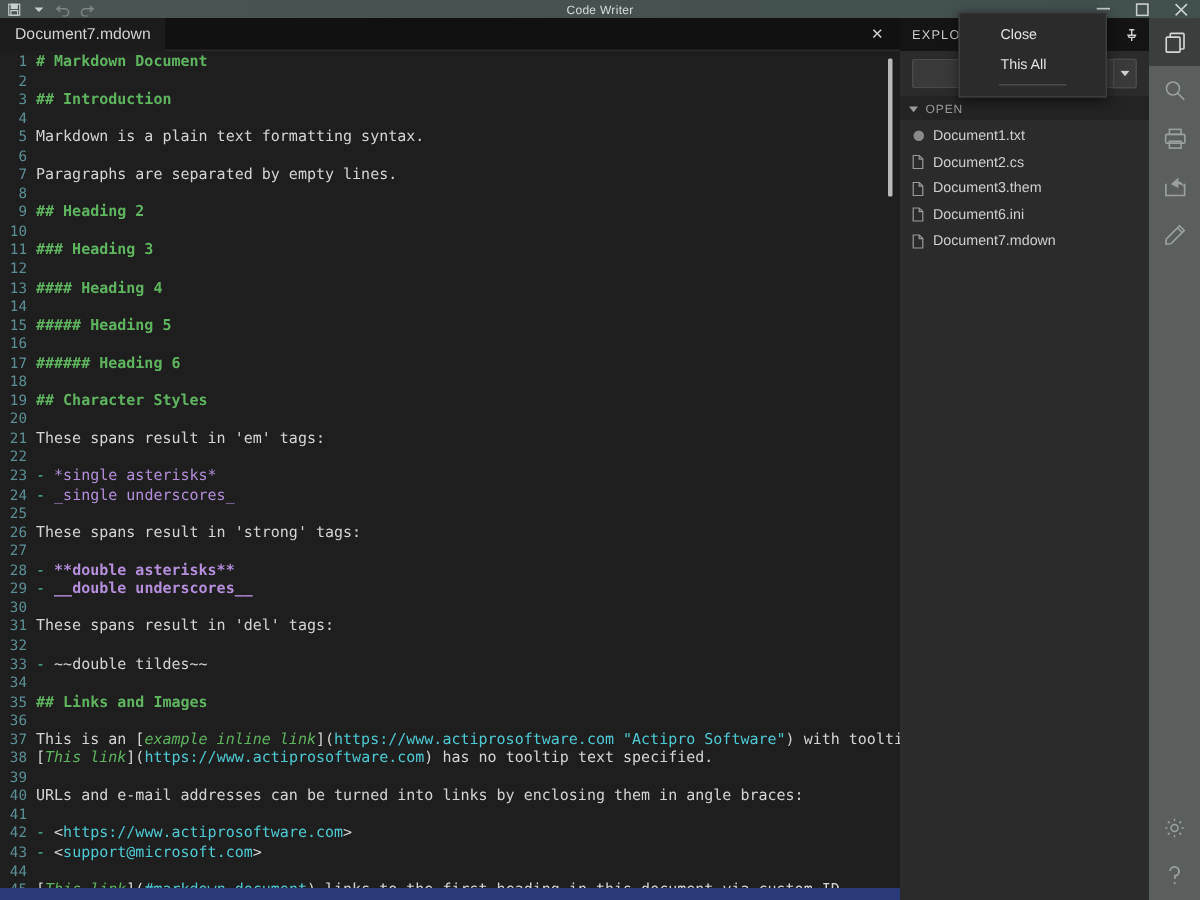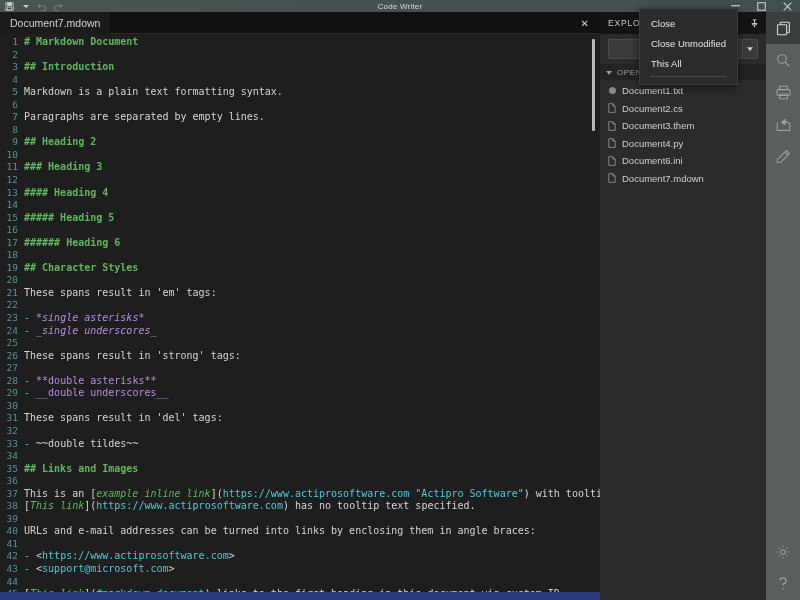--- a/index.html
+++ b/index.html
@@ -130,22 +130,22 @@
     text-align: right;
     color: #5b8f96;
     padding-right: 6px;
     font-size: 9.5px;
     user-select: none;
   }
   .ln-tx { color: #d4d4d4; }
 
   .t-head { color: #5fb55f; font-weight: bold; }
   .t-plain { color: #d4d4d4; text-align: right; }
-  .t-em { color: #b58edc; font-style: italic; }
-  .t-strong { color: #b58edc; font-weight: normal; }
+  .t-em { color: #b58edc; }
+  .t-strong { color: #b58edc; font-weight: bold; }
   .t-del { color: #d4d4d4; }
   .t-bullet { color: #4ec9b0; }
   .t-linktext { color: #5fb55f; font-style: italic; }
   .t-url { color: #4ec9d4; }
 
   .cursor-line {
     position: absolute;
     left: 0; right: 0;
     bottom: 0;
     height: 8px;
@@ -272,21 +272,21 @@
 
   
   .ctxmenu {
     position: absolute;
     top: 8px;
     left: 639px;
     width: 99px;
     background: #2b2b2b;
     border: 1px solid #3d3d3d;
     box-shadow: 0 2px 8px rgba(0,0,0,0.55);
-    padding: 4px 0;
+    padding: 4px 16px;
     z-index: 50;
   }
   .ctx-item {
     height: 20px;
     display: flex;
     align-items: center;
     padding-left: 11px;
     font-size: 9.5px;
     color: #e4e4e4;
   }
@@ -418,29 +418,20 @@
           </span>
           <span>Document3.them</span>
         </div>
         <div class="file-item">
           <span class="file-icon">
             <svg width="8" height="10" viewBox="0 0 10 12" fill="none" stroke="currentColor" stroke-width="1">
               <path d="M1 0.6 H6 L9 3.6 V11.4 H1 Z"></path>
               <path d="M6 0.6 V3.6 H9"></path>
             </svg>
           </span>
-          <span>Document4.py</span>
-        </div>
-        <div class="file-item">
-          <span class="file-icon">
-            <svg width="8" height="10" viewBox="0 0 10 12" fill="none" stroke="currentColor" stroke-width="1">
-              <path d="M1 0.6 H6 L9 3.6 V11.4 H1 Z"></path>
-              <path d="M6 0.6 V3.6 H9"></path>
-            </svg>
-          </span>
           <span>Document6.ini</span>
         </div>
         <div class="file-item">
           <span class="file-icon">
             <svg width="8" height="10" viewBox="0 0 10 12" fill="none" stroke="currentColor" stroke-width="1">
               <path d="M1 0.6 H6 L9 3.6 V11.4 H1 Z"></path>
               <path d="M6 0.6 V3.6 H9"></path>
             </svg>
           </span>
           <span>Document7.mdown</span>
@@ -490,18 +481,17 @@
     <div class="rail-btn dim">
       <svg width="14" height="16" viewBox="0 0 14 18" fill="none" stroke="currentColor" stroke-width="1.4">
         <path d="M3.6 5.2 a3.4 3.4 0 1 1 3.7 3.7 V11"></path>
           <circle cx="7.1" cy="14.4" r="0.85" fill="currentColor" stroke="none"></circle>
       </svg>
     </div>
   </div>
 
   <div class="ctxmenu" id="ctxmenu">
       <div class="ctx-item">Close</div>
-      <div class="ctx-item">Close Unmodified</div>
       <div class="ctx-item">This All</div>
       <div class="ctx-sep"></div>
     </div>
 
 </div>
 
 </body></html>

